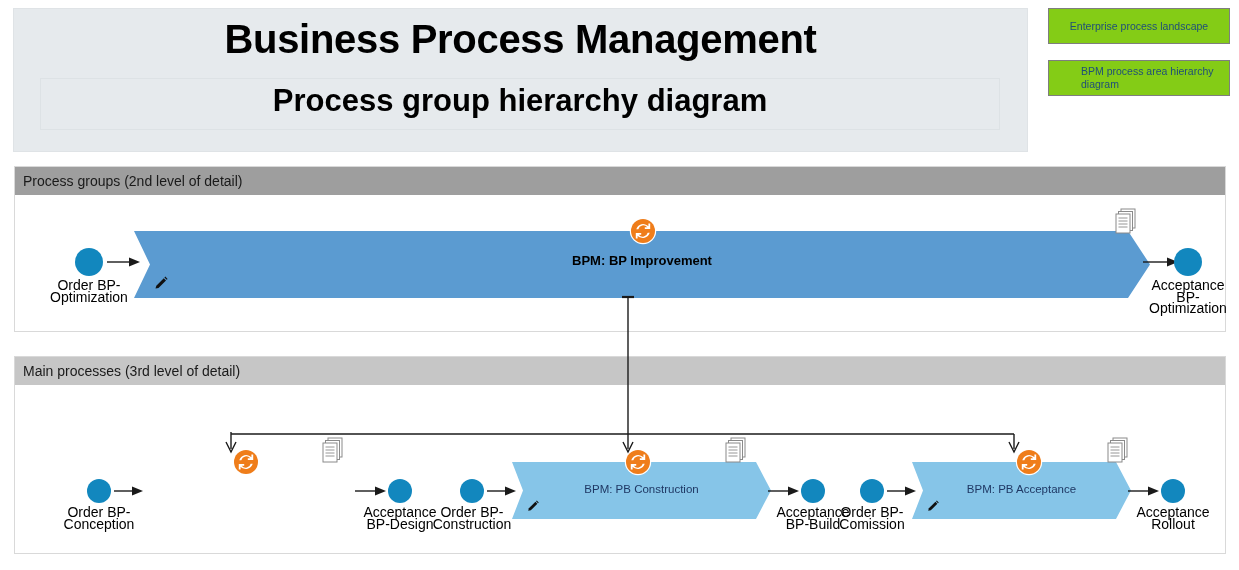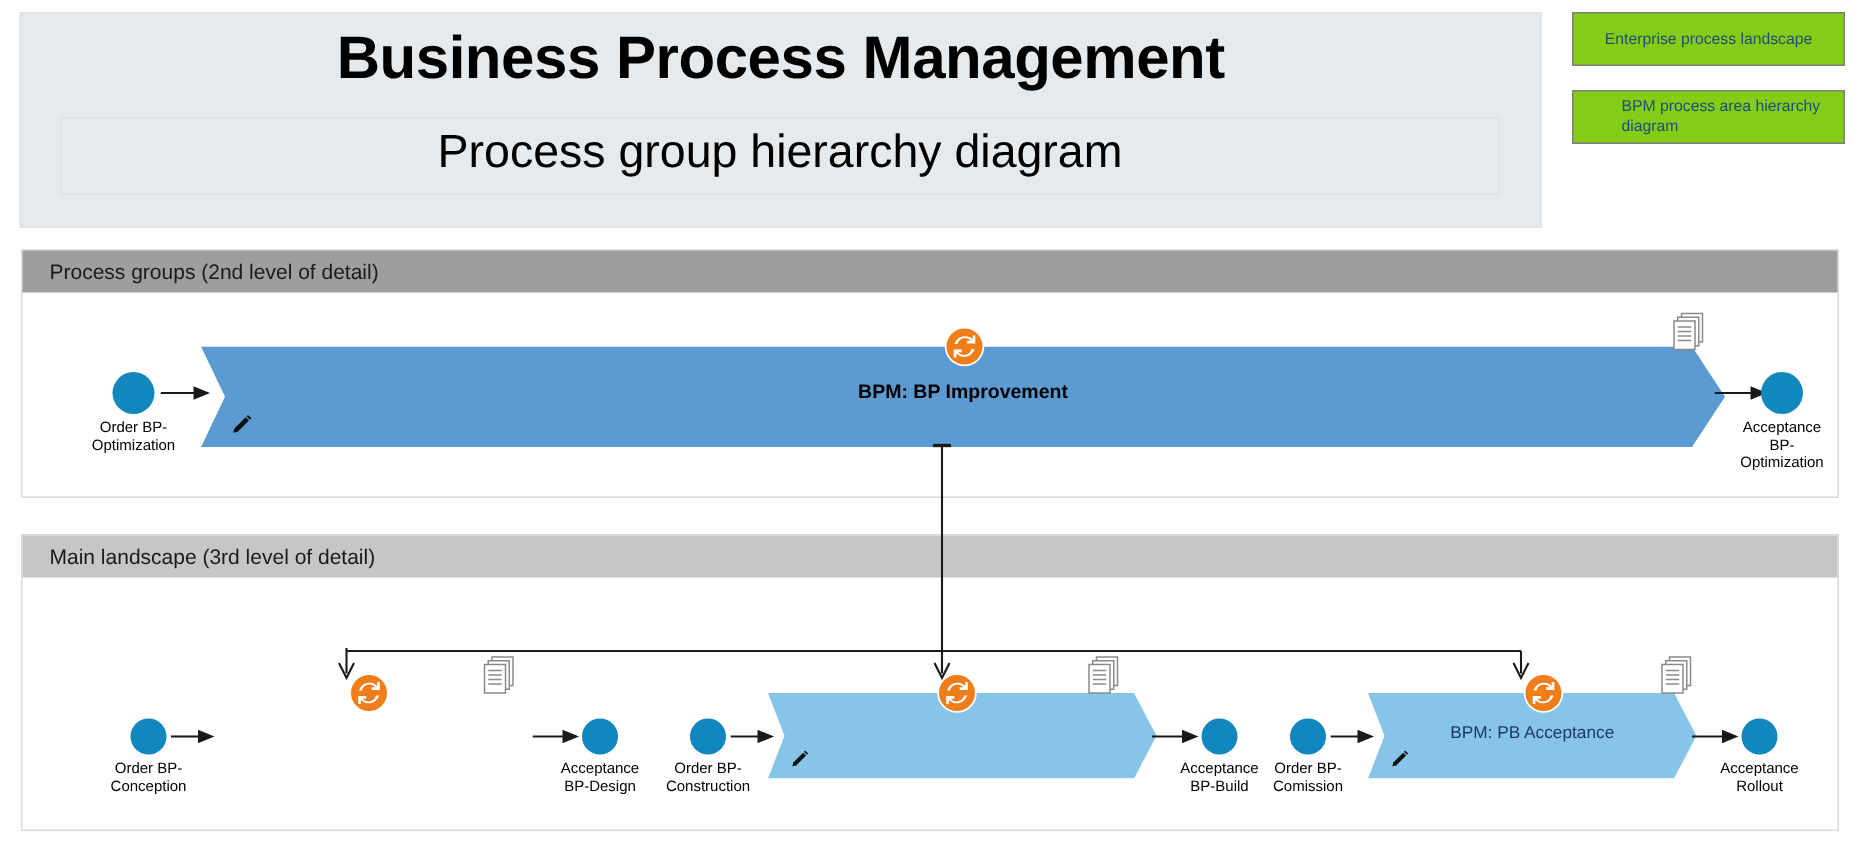--- a/index.html
+++ b/index.html
@@ -46,21 +46,21 @@
     border: 1px solid #dde2e5;
     box-sizing: border-box;
   }
   #diagram-subtitle {
     position: absolute;
     left: 0;
     top: 4px;
     width: 958px;
     text-align: center;
     font-size: 31px;
-    font-weight: normal;
+    font-weight: bold;
     color: #000000;
   }
 
   
   .nav-button {
     position: absolute;
     background: #84cc16;
     border: 1px solid #7e7e7e;
     box-sizing: border-box;
     color: #1f4e79;
@@ -84,21 +84,21 @@
     background: #ffffff;
   }
   .section-header {
     position: absolute;
     left: 0;
     top: 0;
     right: 0;
     height: 28px;
     display: flex;
     align-items: center;
-    padding-left: 18px;
+    padding-left: 8px;
     font-size: 14px;
     color: #1a1a1a;
     box-sizing: border-box;
   }
   #section-process-groups {
     left: 14px; top: 166px; width: 1212px; height: 166px;
   }
   #section-process-groups .section-header { background: #9e9e9e; }
   #section-main-processes {
     left: 14px; top: 356px; width: 1212px; height: 198px;
@@ -107,21 +107,21 @@
 
   
   .event-circle {
     position: absolute;
     border-radius: 50%;
     background: #1287be;
   }
   .event-label {
     position: absolute;
     text-align: center;
-    font-size: 10px;
+    font-size: 14px;
     line-height: 11.5px;
     color: #000000;
     white-space: pre-line;
   }
 
   .chevron {
     position: absolute;
   }
   .chevron-text {
     position: absolute;
@@ -214,21 +214,21 @@
     <polygon points="24,2.5 35,7 24,11.5" fill="#1a1a1a"></polygon>
   </svg>
 
   <div class="event-circle" style="left:1159px; top:81px; width:28px; height:28px;"></div>
   <div class="event-label" style="left:1119px; top:113px; width:108px;">Acceptance
 BP-
 Optimization</div>
 </div>
 
 <div class="section" id="section-main-processes">
-  <div class="section-header">Main landscape (3rd level of detail)</div>
+  <div class="section-header">Main processes (3rd level of detail)</div>
 
   <div class="event-circle" style="left:72px; top:122px; width:24px; height:24px;"></div>
   <div class="event-label" style="left:36px; top:150px; width:96px;">Order BP-
 Conception</div>
   <svg class="arrow-h" style="left:99px; top:127px;" width="30" height="14" viewBox="0 0 30 14">
     <line x1="0" y1="7" x2="20" y2="7" stroke="#1a1a1a" stroke-width="1.4"></line>
     <polygon points="18,2.5 29,7 18,11.5" fill="#1a1a1a"></polygon>
   </svg>
 
 
@@ -263,20 +263,21 @@
 Construction</div>
   <svg class="arrow-h" style="left:472px; top:127px;" width="30" height="14" viewBox="0 0 30 14">
     <line x1="0" y1="7" x2="20" y2="7" stroke="#1a1a1a" stroke-width="1.4"></line>
     <polygon points="18,2.5 29,7 18,11.5" fill="#1a1a1a"></polygon>
   </svg>
 
   <div class="chevron chevron-l2" style="left:497px; top:105px; width:259px; height:57px;">
     <svg width="259" height="57" viewBox="0 0 259 57" preserveAspectRatio="none">
       <path d="M 0,0 L 244,0 L 259,28.5 L 244,57 L 0,57 L 11,28.5 Z" fill="#86c5e8"></path>
     </svg>
+    <div class="chevron-text" style="top:21px;">BPM: PB Construction</div>
     <svg class="pencil-icon" style="left:14px; top:37px;" width="14" height="14" viewBox="0 0 16 16">
       <path d="M2.5,13.5 L3.3,10.7 L10.8,3.2 L13,5.4 L5.5,12.9 Z" fill="#111111"></path>
       <path d="M11.4,2.5 L13.7,4.8 L14.6,3.9 L12.3,1.6 Z" fill="#111111"></path>
     </svg>
   </div>
 
   <svg class="cycle-icon" style="left:609px; top:91px;" width="28" height="28" viewBox="0 0 28 28">
     <circle cx="14" cy="14" r="13.2" fill="#ffffff"></circle>
     <circle cx="14" cy="14" r="12" fill="#ef7d1a"></circle>
     <path d="M7.3,12.3 A7.2,7.2 0 0 1 19.4,9.3 L19.4,6.6 L21.2,6.6 L21.2,12 L15.8,12 L15.8,10.2 L18.3,10.2 A5.2,5.2 0 0 0 9.3,12.3 Z" fill="#ffffff"></path>

